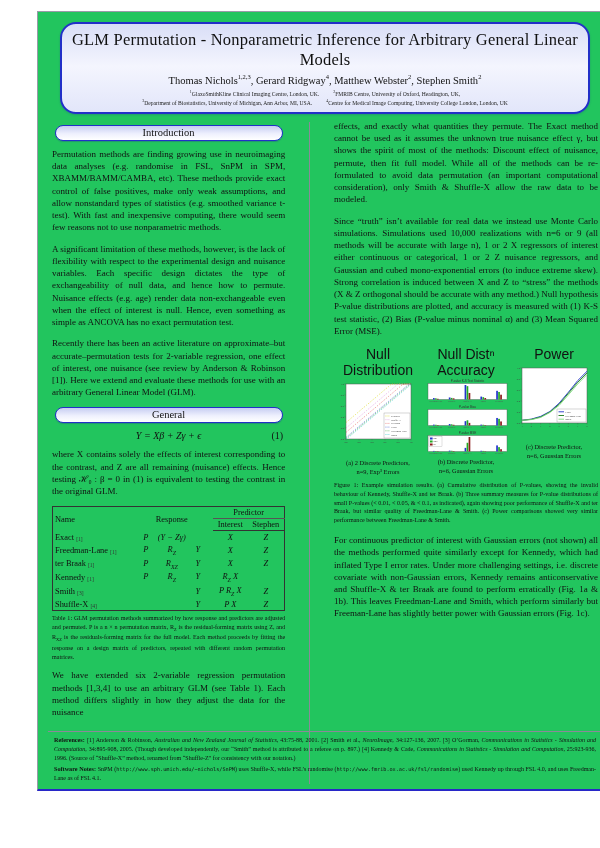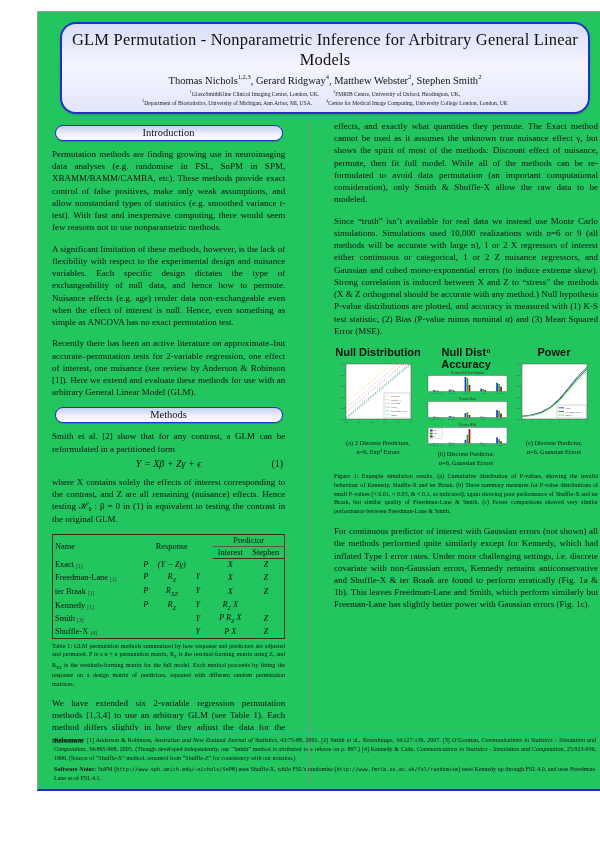--- a/index.html
+++ b/index.html
@@ -32,21 +32,21 @@
   td.resp{text-align:center;font-style:italic;}
   td.ci{text-align:center;font-style:italic;}
   .rseg{display:inline-block;}
   .r1{width:14px;} .r2{width:38px;} .r3{width:14px;}
   .ref{font-size:5.5px;color:#333;vertical-align:-1px;}
   sub{font-size:70%;}
   .tcap{font-size:6.1px;line-height:1.45;text-align:justify;color:#111;margin:2px 0 8px 0;}
   
   .figrow{display:flex;justify-content:space-between;margin:1px 0 3px 0;}
   .figpanel{width:88px;text-align:center;}
-  .figtitle{font-family:"Liberation Sans",sans-serif;font-weight:bold;font-size:11px;margin-bottom:1px;}
+  .figtitle{font-family:"Liberation Sans",sans-serif;font-weight:normal;font-size:14px;margin-bottom:1px;}
   .figcap{font-size:6.4px;line-height:1.4;margin-top:2px;}
   .barstack svg{display:block;margin:0 0 1px 0;}
   .figcaption{font-size:6.1px;line-height:1.45;text-align:justify;margin:4px 0 9px 0;}
   
   .footer{position:absolute;left:10px;right:10px;bottom:4px;border-top:1px solid #8a8a98;padding:3px 6px 2px 6px;font-size:6px;line-height:1.5;text-align:justify;}
   .footer b{font-size:6.2px;}
   .footer .it{font-style:italic;}
   .footer .url{font-family:"DejaVu Sans Mono",monospace;font-size:5.2px;}
   .swline{margin-top:1px;}
 </style>
@@ -62,22 +62,21 @@
   </div>
 
   <div class="columns">
 
     <div class="col">
       <div class="pill">Introduction</div>
       <p class="para">Permutation methods are finding growing use in neuroimaging data analyses (e.g. randomise in FSL, SnPM in SPM, XBAMM/BAMM/CAMBA, etc).  These methods provide exact control of false positives, make only weak assumptions, and allow nonstandard types of statistics (e.g. smoothed variance t-test).  With fast and inexpensive computing, there would seem few reasons not to use nonparametric methods.</p>
       <p class="para">A significant limitation of these methods, however, is the lack of flexibility with respect to the experimental design and nuisance variables.  Each specific design dictates the type of exchangeability of null data, and hence how to permute.  Nuisance effects (e.g. age) render data non-exchangeable even when the effect of interest is null.  Hence, even something as simple as ANCOVA has no exact permutation test.</p>
       <p class="para">Recently there has been an active literature on approximate–but accurate–permutation tests for 2-variable regression, one effect of interest, one nuisance (see review by Anderson &amp; Robinson [1]).  Here we extend and evaluate these methods for use with an arbitrary General Linear Model (GLM).</p>
 
-      <div class="pill">Methods</div>
-      <p class="para" style="margin-bottom:3px;">Smith et al. [2] show that for any contrast, a GLM can be reformulated in a partitioned form</p>
+      <div class="pill">General</div>
       <div class="eqrow">
         <span>Y = Xβ + Zγ + ϵ</span>
         <span class="eqnum">(1)</span>
       </div>
       <p class="para">where X contains solely the effects of interest corresponding to the contrast, and Z are all remaining (nuisance) effects.  Hence testing ℋ₀ : β = 0 in (1) is equivalent to testing the contrast in the original GLM.</p>
 
       <table class="mtable">
         <thead>
           <tr>
             <th class="tl" rowspan="2">Name</th>

